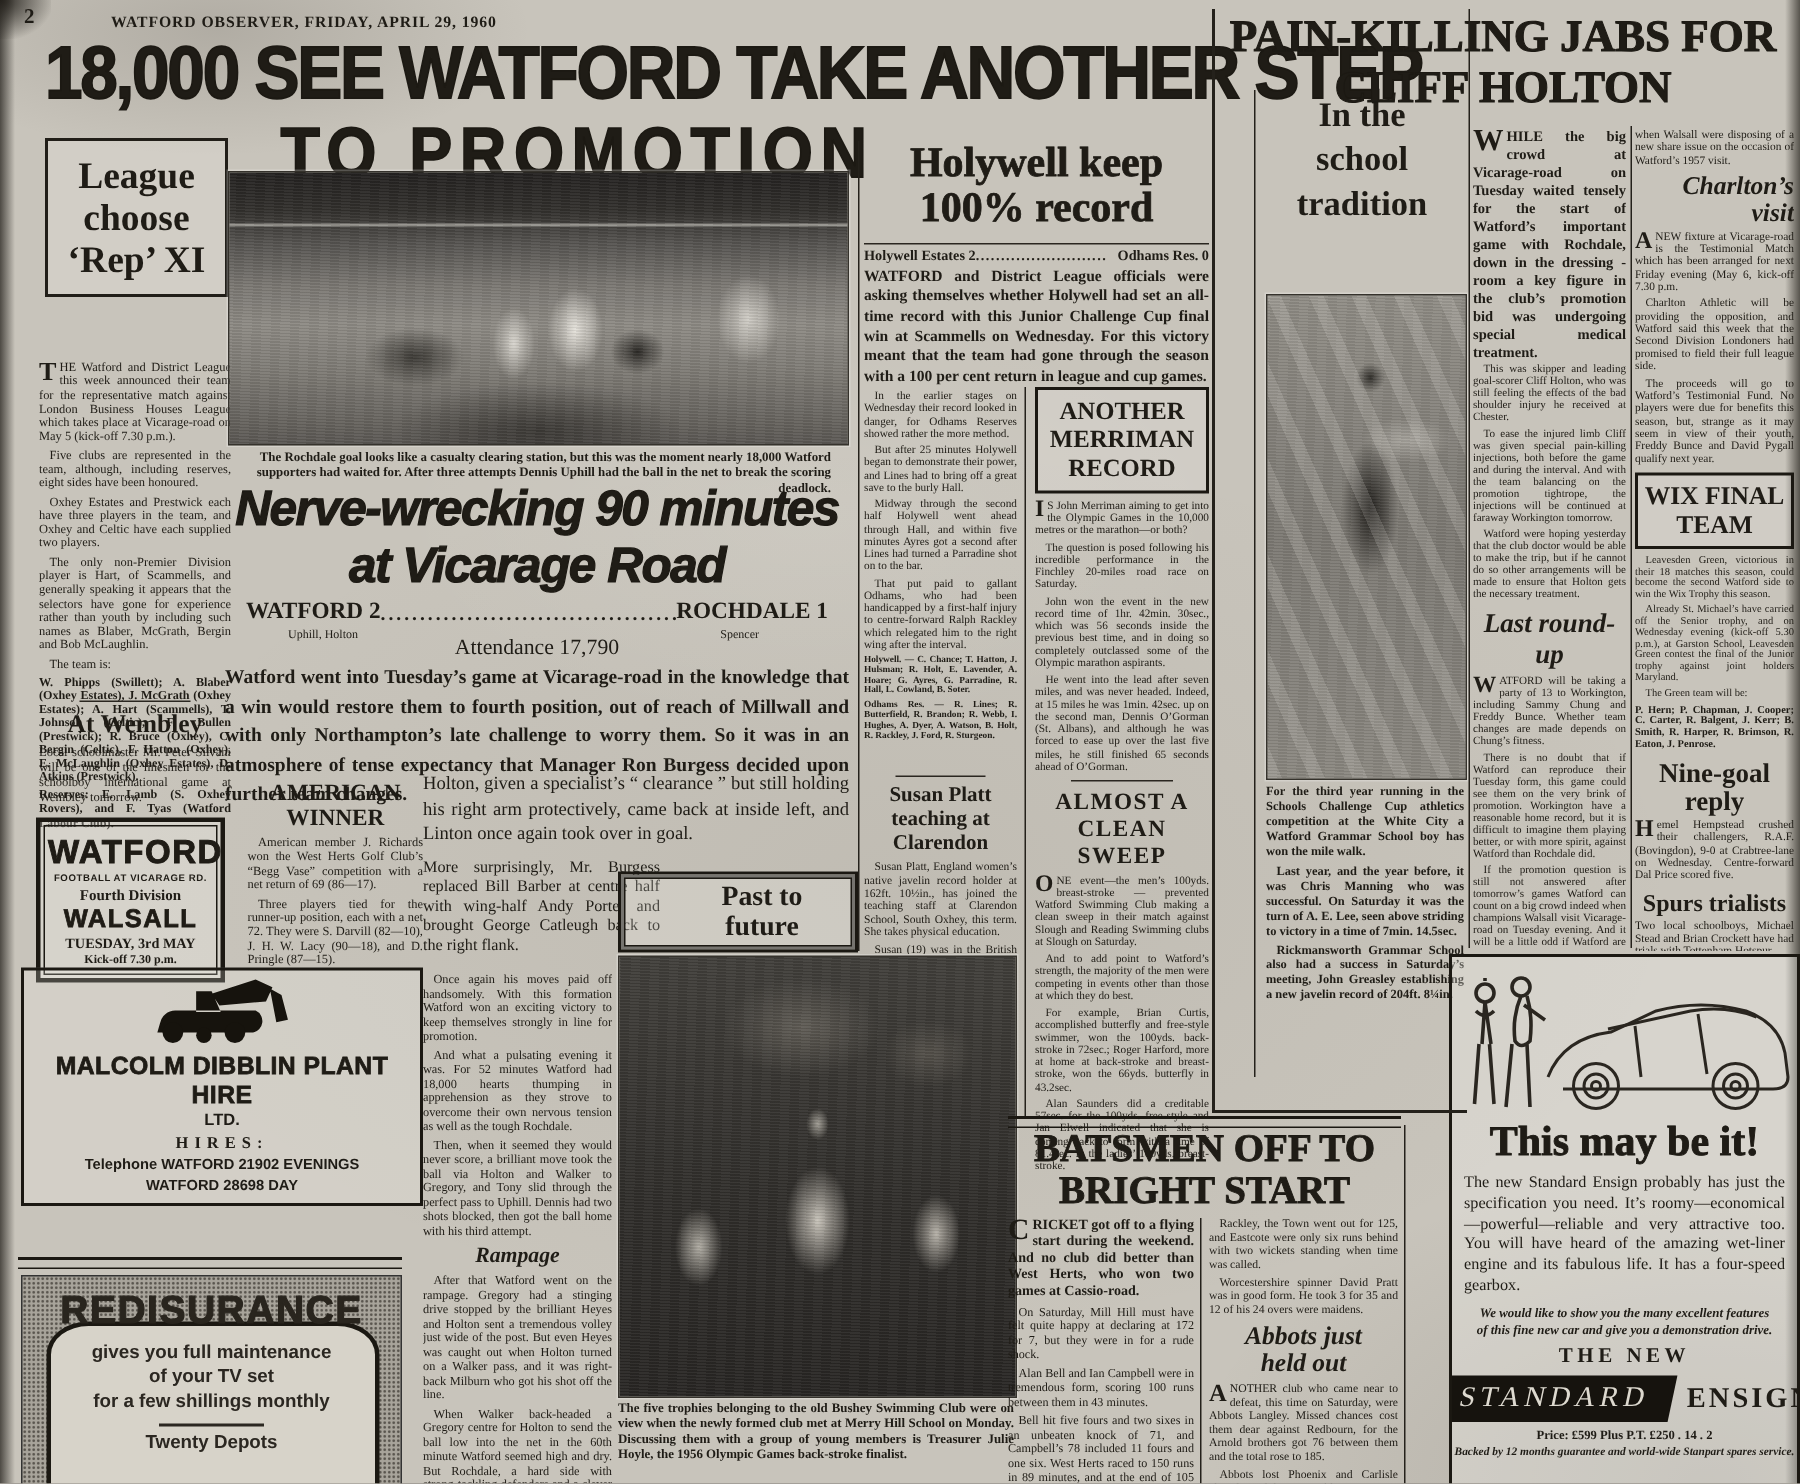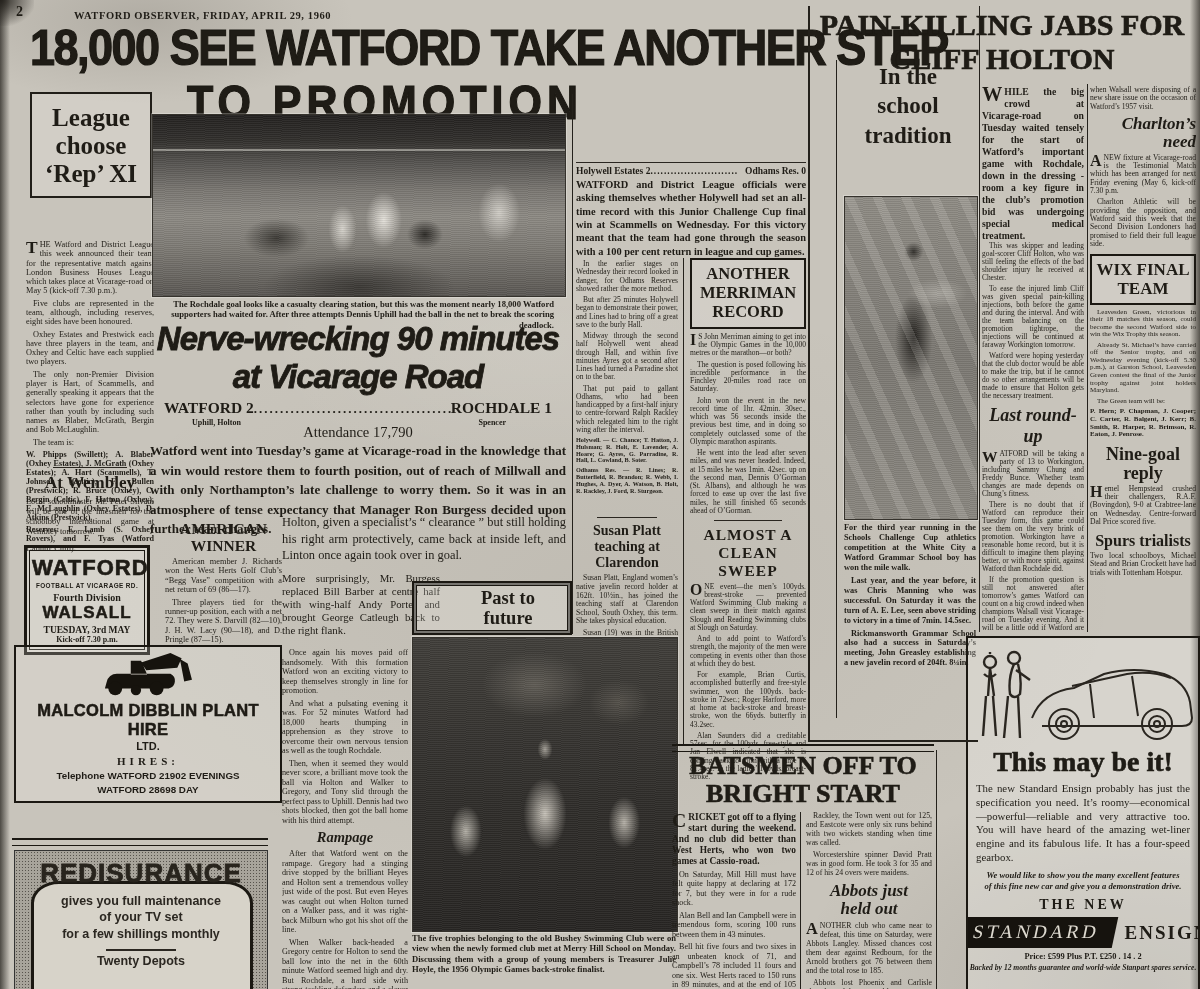--- a/index.html
+++ b/index.html
@@ -71,21 +71,21 @@
       radial-gradient(ellipse 120px 40px at 50% 95%, rgba(34,32,29,.6), transparent 80%),
       linear-gradient(180deg,#232120 0%,#312f2c 14%,#555350 26%,#7b7873 42%,#8d8a84 56%,#7f7c76 72%,#6b6863 88%,#5a5753 100%);}
   #match-photo .crossbar{position:absolute;left:0;right:0;top:34px;height:2px;background:rgba(230,227,219,.5);}
   #match-caption{left:164px;top:299px;width:390px;font-weight:700;font-size:8.6px;line-height:1.22;text-align:right;}
   #nw-h1{left:150px;top:320px;width:416px;text-align:center;font-style:italic;font-weight:700;font-size:33px;letter-spacing:-1px;
       font-family:"Liberation Sans","DejaVu Sans",sans-serif;-webkit-text-stroke:.8px #1c1913;}
   #nw-h2{left:150px;top:358px;width:416px;text-align:center;font-style:italic;font-weight:700;font-size:33px;letter-spacing:-1px;
       font-family:"Liberation Sans","DejaVu Sans",sans-serif;-webkit-text-stroke:.8px #1c1913;}
   #nw-score{left:164px;top:399px;width:388px;font-weight:700;font-size:15.5px;display:flex;white-space:nowrap;}
   #nw-score .dots{flex:1;overflow:hidden;letter-spacing:2px;font-size:13px;padding-top:2px;}
-  #nw-scorers{left:164px;top:418px;width:388px;display:flex;justify-content:space-between;font-weight:700;font-size:8px;gap:47px;}
+  #nw-scorers{left:164px;top:418px;width:388px;display:flex;justify-content:space-between;font-weight:400;font-size:8px;gap:47px;}
   #nw-scorers span:first-child{margin-left:28px;} #nw-scorers span:last-child{margin-right:46px;}
   #nw-att{left:150px;top:424px;width:416px;text-align:center;font-size:14.5px;}
   #nw-intro{left:150px;top:441px;width:416px;font-weight:700;font-size:13px;line-height:1.5;text-align:justify;}
   #american{left:165px;top:520px;width:117px;}
   #american h3{margin:0 0 3px 0;text-align:center;font-size:15.5px;line-height:1.1;}
   #american div{font-size:8.3px;line-height:1.13;}
   #colB-wide{left:282px;top:514px;width:284px;font-size:12.4px;line-height:1.33;text-align:justify;}
   #colB-mid{left:282px;top:572px;width:158px;font-size:10.8px;line-height:1.2;text-align:justify;}
   #colB-narrow{left:282px;top:648px;width:126px;height:341px;overflow:hidden;font-size:8.2px;line-height:1.16;text-align:justify;}
   #colB-narrow h4{margin:4px 0 3px 0;text-align:center;font-style:italic;font-size:14.5px;}
@@ -287,20 +287,24 @@
 
   <div id="past-box" class="abs">
     <div>Past to</div>
     <div>future</div>
   </div>
   <div id="swim-photo" class="photo">
     <div class="grain"></div>
   </div>
   <div id="swim-caption" class="abs">The five trophies belonging to the old Bushey Swimming Club were on view when the newly formed club met at Merry Hill School on Monday.  Discussing them with a group of young members is Treasurer Julie Hoyle, the 1956 Olympic Games back-stroke finalist.</div>
 
+  <div id="holy-head" class="abs">
+    <div>Holywell keep</div>
+    <div>100% record</div>
+  </div>
   <div id="holy-score" class="abs">
     <span>Holywell Estates 2</span>
     <span class="dots">..........................</span>
     <span>Odhams Res. 0</span>
   </div>
   <div id="holy-intro" class="abs">WATFORD and District League officials were asking themselves whether Holywell had set an all-time record with this Junior Challenge Cup final win at Scammells on Wednesday. For this victory meant that the team had gone through the season with a 100 per cent return in league and cup games.</div>
   <div id="holy-left" class="abs">
     <p>In the earlier stages on Wednesday their record looked in danger, for Odhams Reserves showed rather the more method.</p>
     <p>But after 25 minutes Holywell began to demonstrate their power, and Lines had to bring off a great save to the burly Hall.</p>
     <p>Midway through the second half Holywell went ahead through Hall, and within five minutes Ayres got a second after Lines had turned a Parradine shot on to the bar.</p>
@@ -397,24 +401,25 @@
       <p class="dc">WATFORD will be taking a party of 13 to Workington, including Sammy Chung and Freddy Bunce. Whether team changes are made depends on Chung’s fitness.</p>
       <p>There is no doubt that if Watford can reproduce their Tuesday form, this game could see them on the very brink of promotion. Workington have a reasonable home record, but it is difficult to imagine them playing better, or with more spirit, against Watford than Rochdale did.</p>
       <p>If the promotion question is still not answered after tomorrow’s games Watford can count on a big crowd indeed when champions Walsall visit Vicarage-road on Tuesday evening. And it will be a little odd if Watford are relying on a point from this match to see them into Division 3, for Chairman Jim Bonser is a shareholder of the Midlands club.</p>
 
     </div>
   </div>
   <div id="holton-b" class="abs">
     <p class="noind">when Walsall were disposing of a new share issue on the occasion of Watford’s 1957 visit.</p>
     <h3>
       <span>Charlton’s</span><br>
-      <span>need</span>
+      <span>visit</span>
     </h3>
     <p class="dc">A NEW fixture at Vicarage-road is the Testimonial Match which has been arranged for next Friday evening (May 6, kick-off 7.30 p.m.</p>
     <p>Charlton Athletic will be providing the opposition, and Watford said this week that the Second Division Londoners had promised to field their full league side.</p>
+    <p>The proceeds will go to Watford’s Testimonial Fund. No players were due for benefits this season, but, strange as it may seem in view of their youth, Freddy Bunce and David Pygall qualify next year.</p>
     <div class="box">
       <div>WIX FINAL</div>
       <div>TEAM</div>
     </div>
     <div class="wix">
       <p>Leavesden Green, victorious in their 18 matches this season, could become the second Watford side to win the Wix Trophy this season.</p>
       <p>Already St. Michael’s have carried off the Senior trophy, and on Wednesday evening (kick-off 5.30 p.m.), at Garston School, Leavesden Green contest the final of the Junior trophy against joint holders Maryland.</p>
       <p>The Green team will be:</p>
       <p class="team noind">P. Hern; P. Chapman, J. Cooper; C. Carter, R. Balgent, J. Kerr; B. Smith, R. Harper, R. Brimson, R. Eaton, J. Penrose.</p>
     </div>

